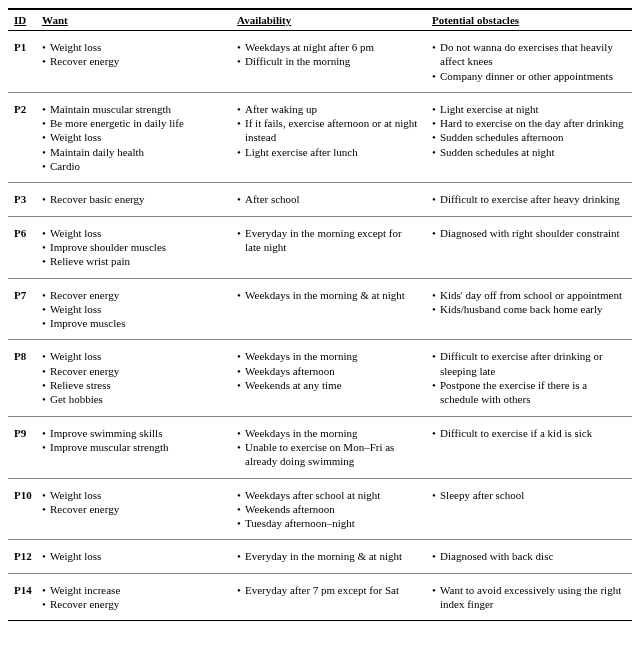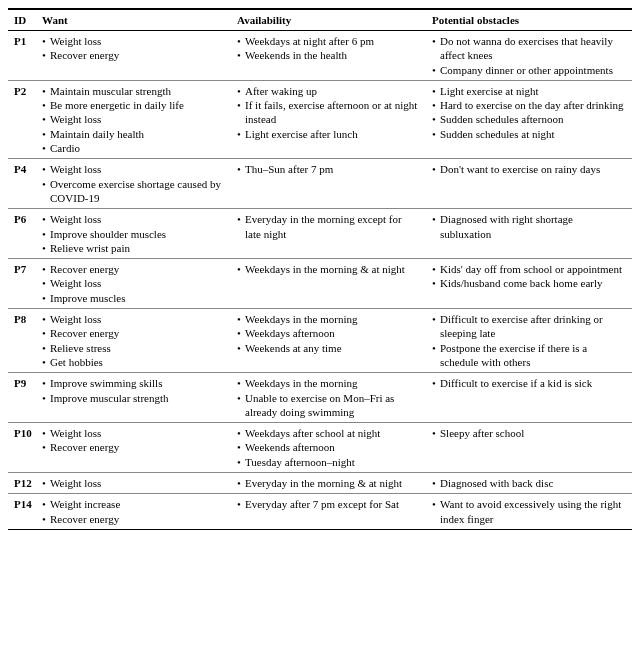--- a/index.html
+++ b/index.html
@@ -21,26 +21,26 @@
     col.avail { width: 195px; }
     col.obs { width: auto; }
     thead th {
       text-align: left;
       font-weight: bold;
       padding: 4px 6px;
       border-top: 1.5px solid #000;
       border-bottom: 1px solid #000;
       background: #fff;
     }
-    thead tr:first-child th { border-top: 2px double #000; }
+    thead tr:first-child th { border-top: 2px double #000; text-decoration: underline; }
     thead th { border-top: 1px solid #000; }
     thead { border-top: 1.5px solid #000; }
     tbody td {
       vertical-align: top;
-      padding: 3px 6px;
+      padding: 9px 6px;
       border-bottom: 0.5px solid #888;
       line-height: 1.3;
     }
     tbody tr:last-child td {
       border-bottom: 1.5px solid #000;
     }
     td.id { font-weight: bold; }
     ul.bullets {
       list-style: none;
       padding-left: 0;
@@ -82,21 +82,21 @@
         <td class="id">P1</td>
         <td>
           <ul class="bullets">
             <li>Weight loss</li>
             <li>Recover energy</li>
           </ul>
         </td>
         <td>
           <ul class="bullets">
             <li>Weekdays at night after 6 pm</li>
-            <li>Weekends in the health</li>
+            <li>Difficult in the morning</li>
           </ul>
         </td>
         <td>
           <ul class="bullets">
             <li>Do not wanna do exercises that heavily affect knees</li>
             <li>Company dinner or other appointments</li>
           </ul>
         </td>
       </tr>
       <tr>
@@ -120,55 +120,54 @@
         <td>
           <ul class="bullets">
             <li>Light exercise at night</li>
             <li>Hard to exercise on the day after drinking</li>
             <li>Sudden schedules afternoon</li>
             <li>Sudden schedules at night</li>
           </ul>
         </td>
       </tr>
       <tr>
-        <td class="id">P4</td>
-        <td>
-          <ul class="bullets">
-            <li>Weight loss</li>
-            <li>Overcome exercise shortage caused by COVID-19</li>
-          </ul>
-        </td>
-        <td>
-          <ul class="bullets">
-            <li>Thu–Sun after 7 pm</li>
-          </ul>
-        </td>
-        <td>
-          <ul class="bullets">
-            <li>Don't want to exercise on rainy days</li>
+        <td class="id">P3</td>
+        <td>
+          <ul class="bullets">
+            <li>Recover basic energy</li>
+          </ul>
+        </td>
+        <td>
+          <ul class="bullets">
+            <li>After school</li>
+          </ul>
+        </td>
+        <td>
+          <ul class="bullets">
+            <li>Difficult to exercise after heavy drinking</li>
           </ul>
         </td>
       </tr>
       <tr>
         <td class="id">P6</td>
         <td>
           <ul class="bullets">
             <li>Weight loss</li>
             <li>Improve shoulder muscles</li>
             <li>Relieve wrist pain</li>
           </ul>
         </td>
         <td>
           <ul class="bullets">
             <li>Everyday in the morning except for late night</li>
           </ul>
         </td>
         <td>
           <ul class="bullets">
-            <li>Diagnosed with right shortage subluxation</li>
+            <li>Diagnosed with right shoulder constraint</li>
           </ul>
         </td>
       </tr>
       <tr>
         <td class="id">P7</td>
         <td>
           <ul class="bullets">
             <li>Recover energy</li>
             <li>Weight loss</li>
             <li>Improve muscles</li>

